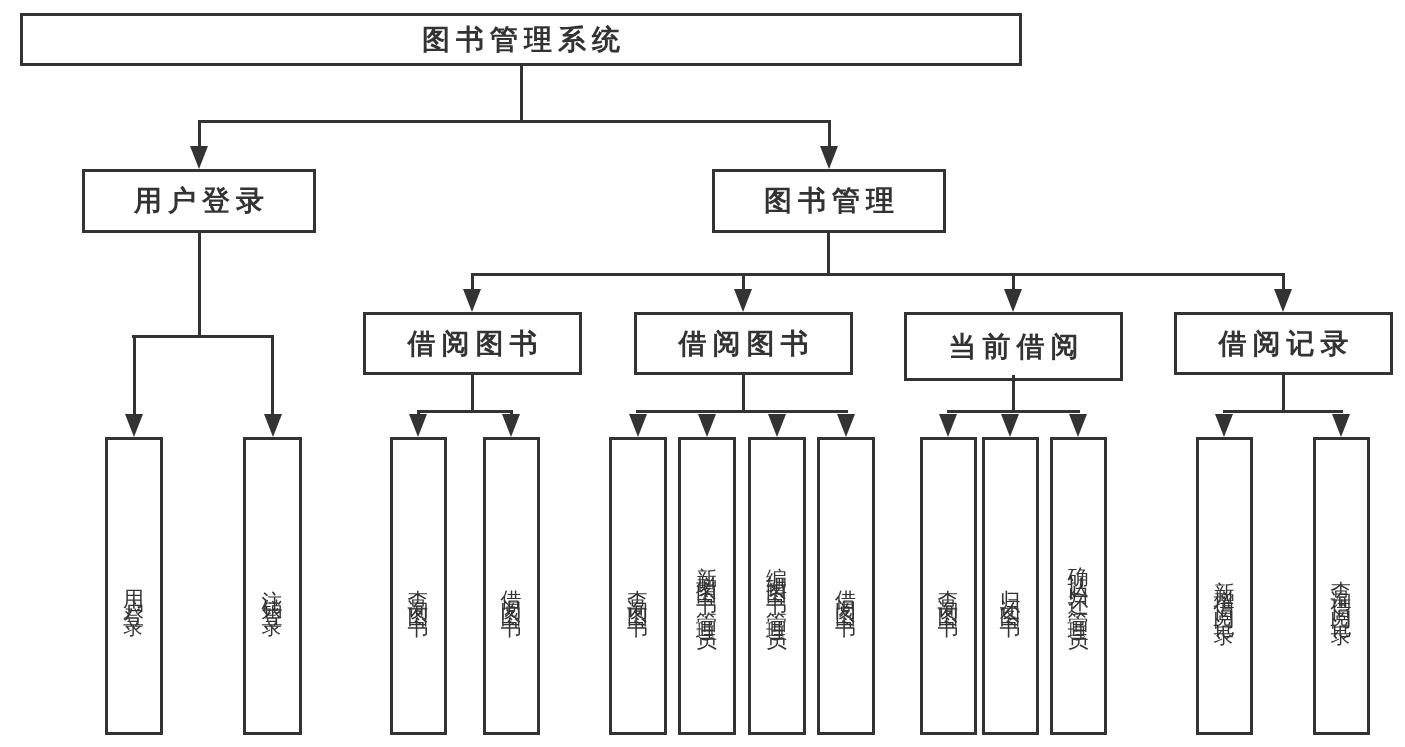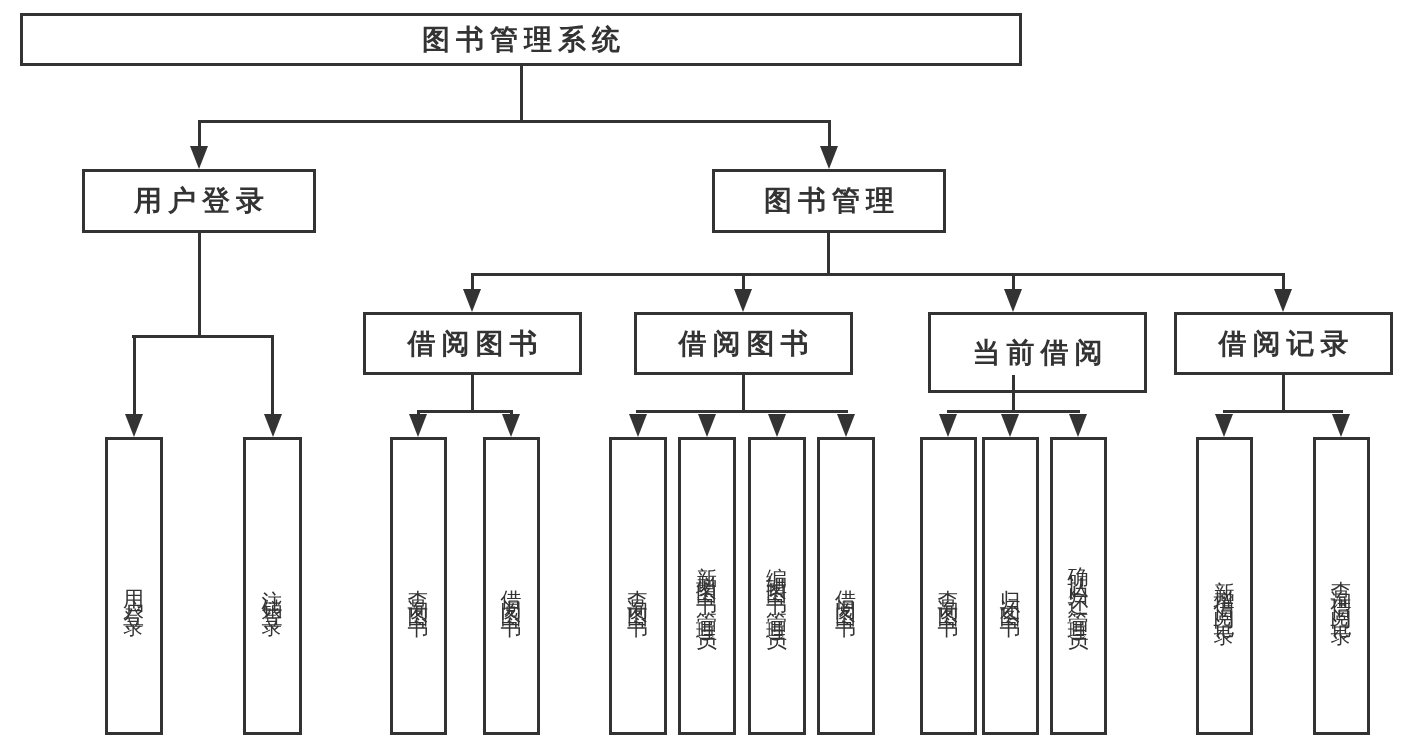--- a/index.html
+++ b/index.html
@@ -78,21 +78,21 @@
   <div class="arr" style="left:734px;top:289px;"></div>
   <div class="arr" style="left:1004px;top:289px;"></div>
   <div class="arr" style="left:1274px;top:289px;"></div>
 
   <div class="node" style="left:363px;top:312px;width:219px;height:63px;">
     <span class="hlabel">借阅图书</span>
   </div>
   <div class="node" style="left:634px;top:312px;width:219px;height:63px;">
     <span class="hlabel">借阅图书</span>
   </div>
-  <div class="node" style="left:928px;top:312px;width:219px;height:81px;">
+  <div class="node" style="left:904px;top:312px;width:219px;height:69px;">
     <span class="hlabel">当前借阅</span>
   </div>
   <div class="node" style="left:1174px;top:312px;width:219px;height:63px;">
     <span class="hlabel">借阅记录</span>
   </div>
 
   <div class="vline" style="left:471px;top:375px;height:35px;"></div>
   <div class="hline" style="left:417px;top:410px;width:96px;"></div>
   <div class="vline" style="left:417px;top:410px;height:7px;"></div>
   <div class="vline" style="left:510px;top:410px;height:7px;"></div>

